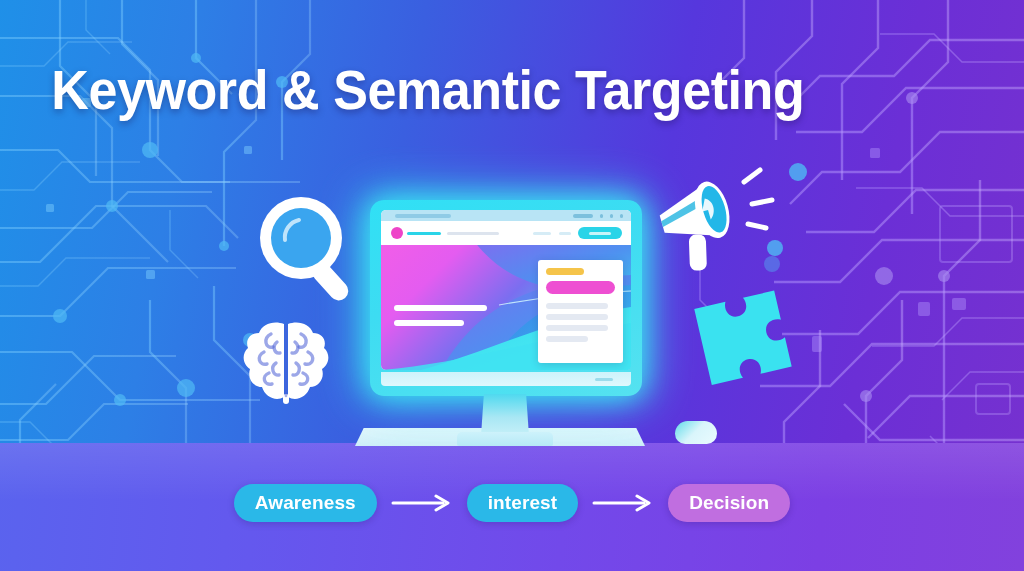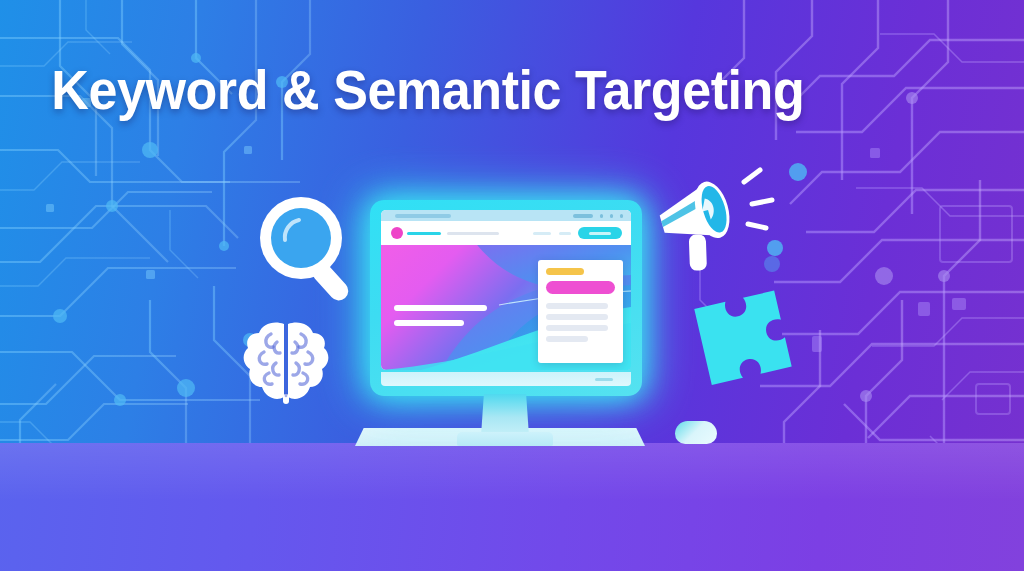--- a/index.html
+++ b/index.html
@@ -539,14 +539,41 @@
       <path d="M16,16 L48,16
                C44,24 48,33 57,33 C66,33 70,24 66,16
                L98,16 L98,46
                C90,42 81,46 81,55 C81,64 90,68 98,64
                L98,94 L66,94
                C70,86 66,77 57,77 C48,77 44,86 48,94
                L16,94 Z" fill="#3ae2f0"></path>
     </g>
   </svg>
 
+  <div class="funnel">
+    <div class="pill" style="background:#2ab8e8;">
+      <span>Awareness</span>
+    </div>
+
+    <span class="arrow">
+      <svg width="62" height="18" viewBox="0 0 62 18">
+        <path d="M2,9 L52,9" stroke="#ffffff" stroke-width="3" stroke-linecap="round" fill="none"></path>
+        <path d="M45,2 L57,9 L45,16" stroke="#ffffff" stroke-width="3" stroke-linecap="round" stroke-linejoin="round" fill="none"></path>
+      </svg>
+    </span>
+
+    <div class="pill" style="background:#2ab8e8;">
+      <span>interest</span>
+    </div>
+
+    <span class="arrow">
+      <svg width="62" height="18" viewBox="0 0 62 18">
+        <path d="M2,9 L52,9" stroke="#ffffff" stroke-width="3" stroke-linecap="round" fill="none"></path>
+        <path d="M45,2 L57,9 L45,16" stroke="#ffffff" stroke-width="3" stroke-linecap="round" stroke-linejoin="round" fill="none"></path>
+      </svg>
+    </span>
+
+    <div class="pill" style="background:#c06ee0;">
+      <span>Decision</span>
+    </div>
+  </div>
 
 </div>
 
 </body></html>

